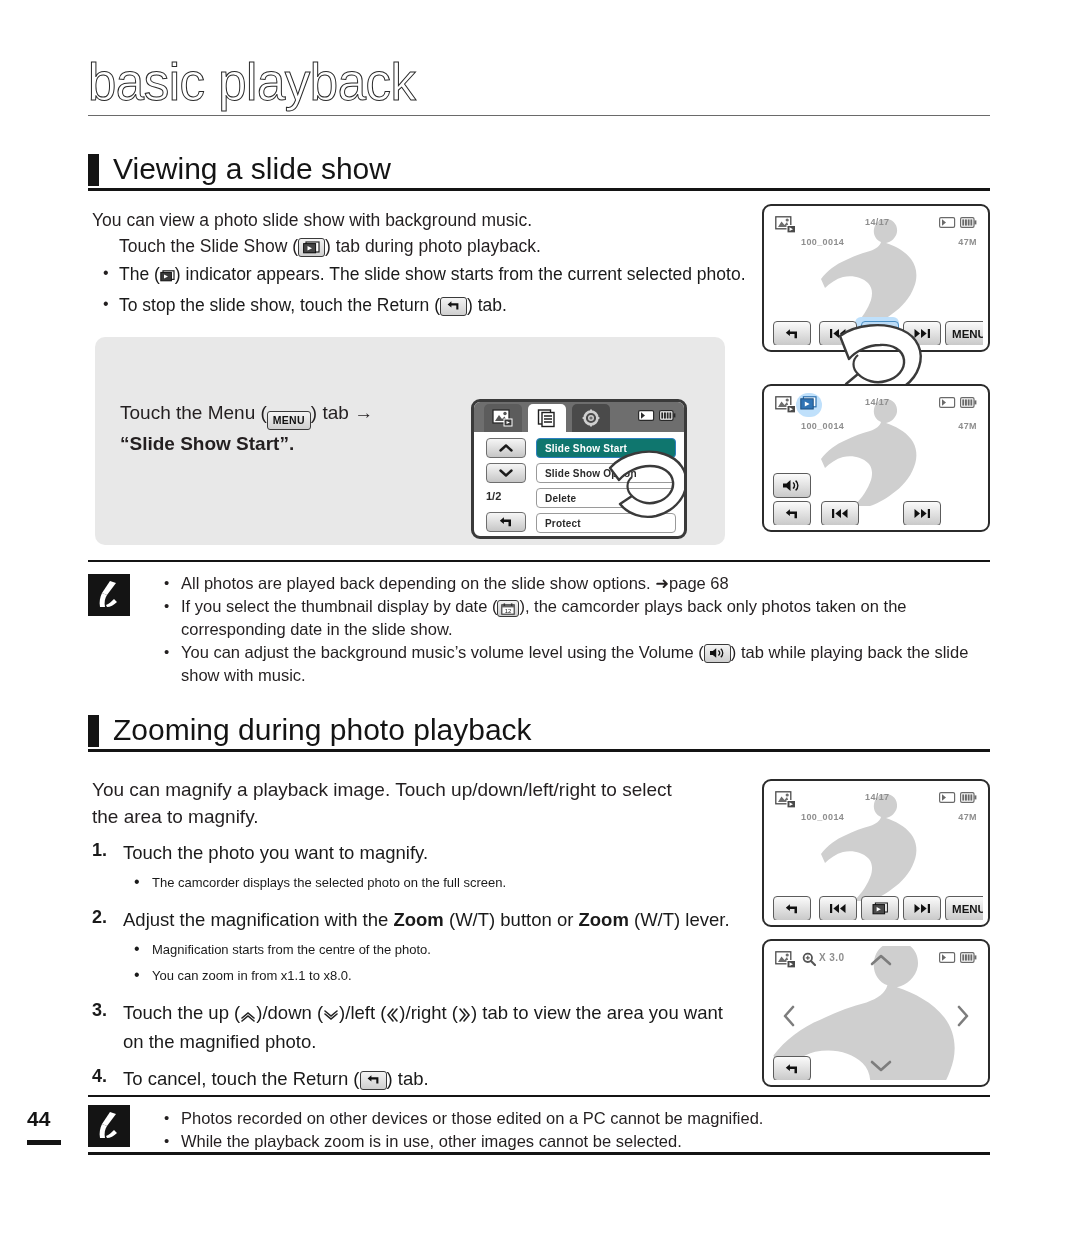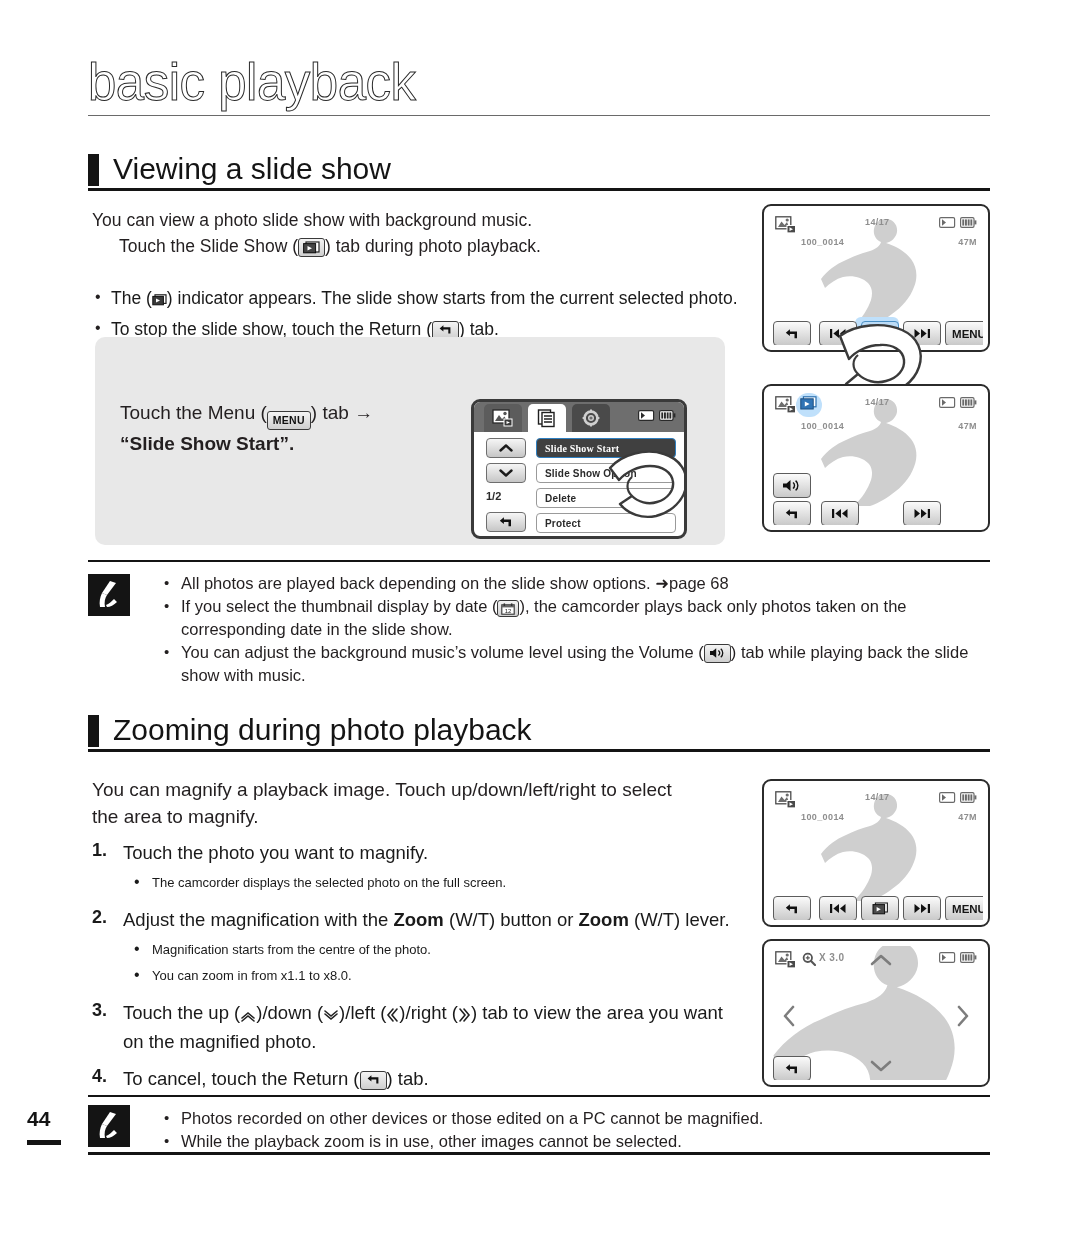--- a/index.html
+++ b/index.html
@@ -137,21 +137,21 @@
     border-radius:5px 5px 0 0; display:flex; align-items:center; justify-content:center;
   }
   .mtab.inactive { background:#5c5c5c; }
   .mtab.active { background:#ffffff; }
   .mrow {
     position:absolute; left:62px; height:20px; width:140px;
     border:1px solid #9a9a9a; border-radius:4px; background:#ffffff;
     display:flex; align-items:center; padding-left:8px;
     font-size:10px; font-weight:bold; color:#2a2a2a; letter-spacing:.2px;
   }
-  .mrow.sel { background:#404040; border-color:#2e7fc0; color:#ffffff;font-family:Liberation Serif, serif; }
+  .mrow.sel { background:#0f766e; border-color:#2e7fc0; color:#ffffff; }
   .mbtn {
     position:absolute; left:12px; width:40px; height:20px;
     border:1px solid #6e6e6e; border-radius:4px;
     background:linear-gradient(#f6f6f6,#c6c6c6);
     display:flex; align-items:center; justify-content:center;
   }
   .mpage { position:absolute; left:12px; width:40px; text-align:left; font-size:11px; font-weight:bold; color:#2b2b2b; }
 
   .hand { position:absolute; pointer-events:none; }
 </style>
@@ -174,21 +174,21 @@
   <div class="p" style="left:92px; top:208px; width:660px;">You can view a photo slide show with background music.</div>
 
   <div class="p" style="left:92px; top:234px; width:680px;margin-left:27px;">
     <span>Touch the Slide Show (</span><span class="tabicon"><svg width="17" height="13" viewBox="0 0 17 13">
           <rect x="3" y="1" width="13" height="10" fill="#fff" stroke="#222" stroke-width="1.2"></rect>
           <rect x="0.6" y="2.6" width="12" height="9.2" fill="#444" stroke="#111" stroke-width="1"></rect>
           <polygon points="4.5,5 9,7.2 4.5,9.4" fill="#fff"></polygon>
         </svg></span><span>) tab during photo playback.</span>
   </div>
 
-  <ul class="bullets" style="position:absolute; left:92px; top:262px; width:660px;margin-top:24px;">
+  <ul class="bullets" style="position:absolute; left:100px; top:262px; width:660px;">
     <li>
       <span>The (</span><span class="glyph-plain"><svg width="15" height="13" viewBox="0 0 15 13">
             <rect x="3" y="0.8" width="11" height="8.6" fill="#fff" stroke="#222" stroke-width="1.2"></rect>
             <rect x="0.8" y="2.4" width="10.6" height="8.4" fill="#3a3a3a" stroke="#111" stroke-width="1"></rect>
             <polygon points="4,4.6 8,6.6 4,8.6" fill="#fff"></polygon>
           </svg></span><span>) indicator appears. The slide show starts from the current selected photo.</span>
     </li>
     <li style="margin-top:4px;">
       <span>To stop the slide show, touch the Return (</span><span class="tabicon"><svg width="15" height="12" viewBox="0 0 15 12">
             <path d="M11.5 3.2 H5.4 V1.2 L1.6 4.4 L5.4 7.6 V5.6 H10.3 V9.6 H12.4 V3.2 Z" fill="#111"></path>

